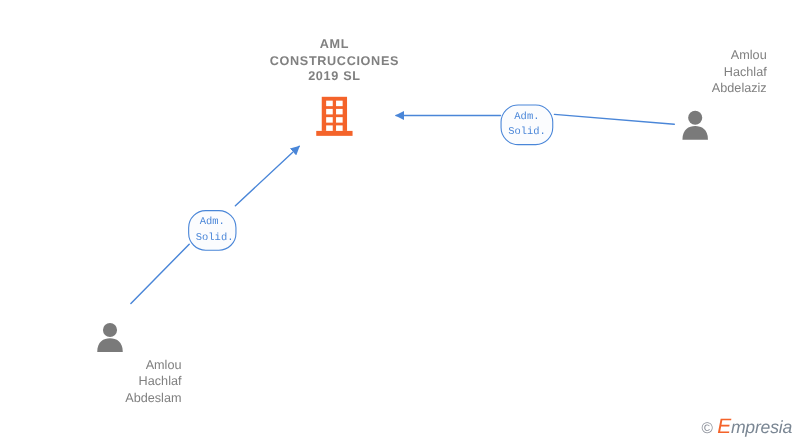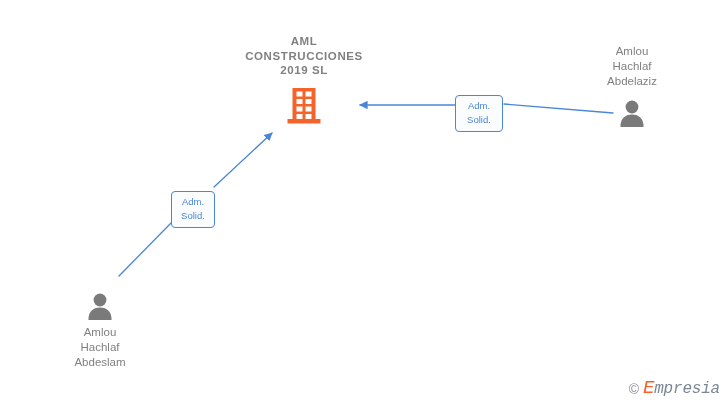--- a/index.html
+++ b/index.html
@@ -64,21 +64,21 @@
     height: 42px;
     display: flex;
     align-items: flex-end;
     justify-content: center;
   }
 
   
   .person-node {
     position: absolute;
     width: 130px;
-    text-align: center;
+    text-align: right;
   }
   .person-node.right { left: 567px; top: 40px; }
   .person-node.left  { left: 35px;  top: 283px; }
 
   .person-name {
     font-size: 11.5px;
     line-height: 15px;
     color: #808080;
     white-space: pre-line;
   }
@@ -89,50 +89,51 @@
     justify-content: center;
   }
   .person-node.right .person-icon-wrap { margin-top: 5px; }
   .person-node.left  .person-name      { margin-top: 4px; }
 
   
   .rel-label {
     position: absolute;
     box-sizing: border-box;
     border: 1.3px solid #4a86d8;
-    border-radius: 4px;
+    border-radius: 16px;
     background: #fbfcfe;
     color: #4a86d8;
     font-size: 9.5px;
     line-height: 14px;
     text-align: center;
     padding: 3px 6px 4px 6px;
     white-space: pre-line;
     z-index: 3;
+    font-family: Liberation Mono, monospace;
   }
   .rel-label.rel-right { left: 455px; top: 91px; width: 48px; }
   .rel-label.rel-left  { left: 171px; top: 187px; width: 44px; }
 
   
   .watermark {
     position: absolute;
     right: 8px;
     bottom: 6px;
     display: flex;
     align-items: center;
     gap: 4px;
     z-index: 4;
   }
   .wm-copy {
     font-size: 14px;
     color: #8a8f99;
     line-height: 1;
   }
   .wm-word {
-    font-family: Liberation Mono, monospace;
+    font-family: Liberation Sans, sans-serif;
     font-style: italic;
     font-size: 16px;
     line-height: 1;
     color: #7b8794;
     letter-spacing: -0.2px;
   }
   .wm-word .wm-cap {
     color: #f4632a;
     font-size: 19px;
   }

